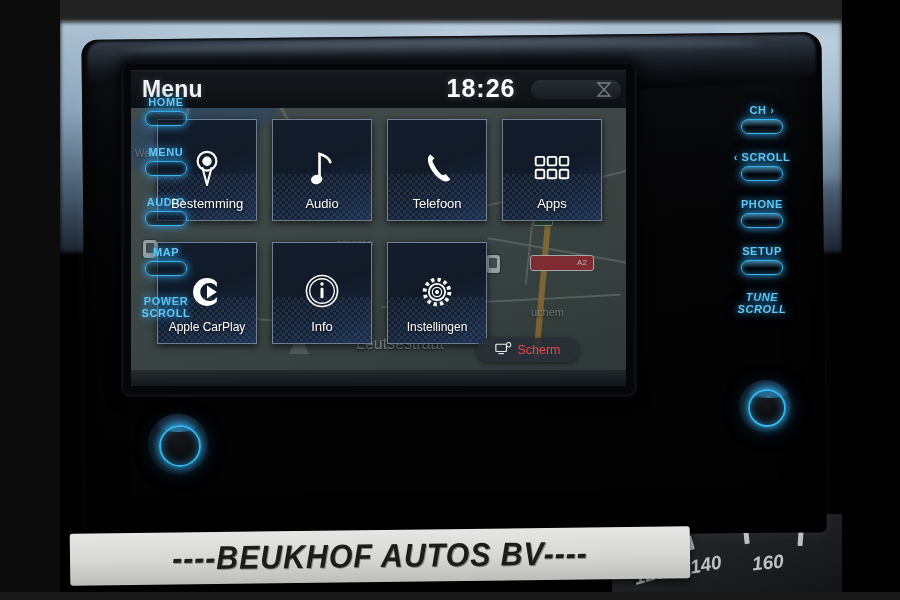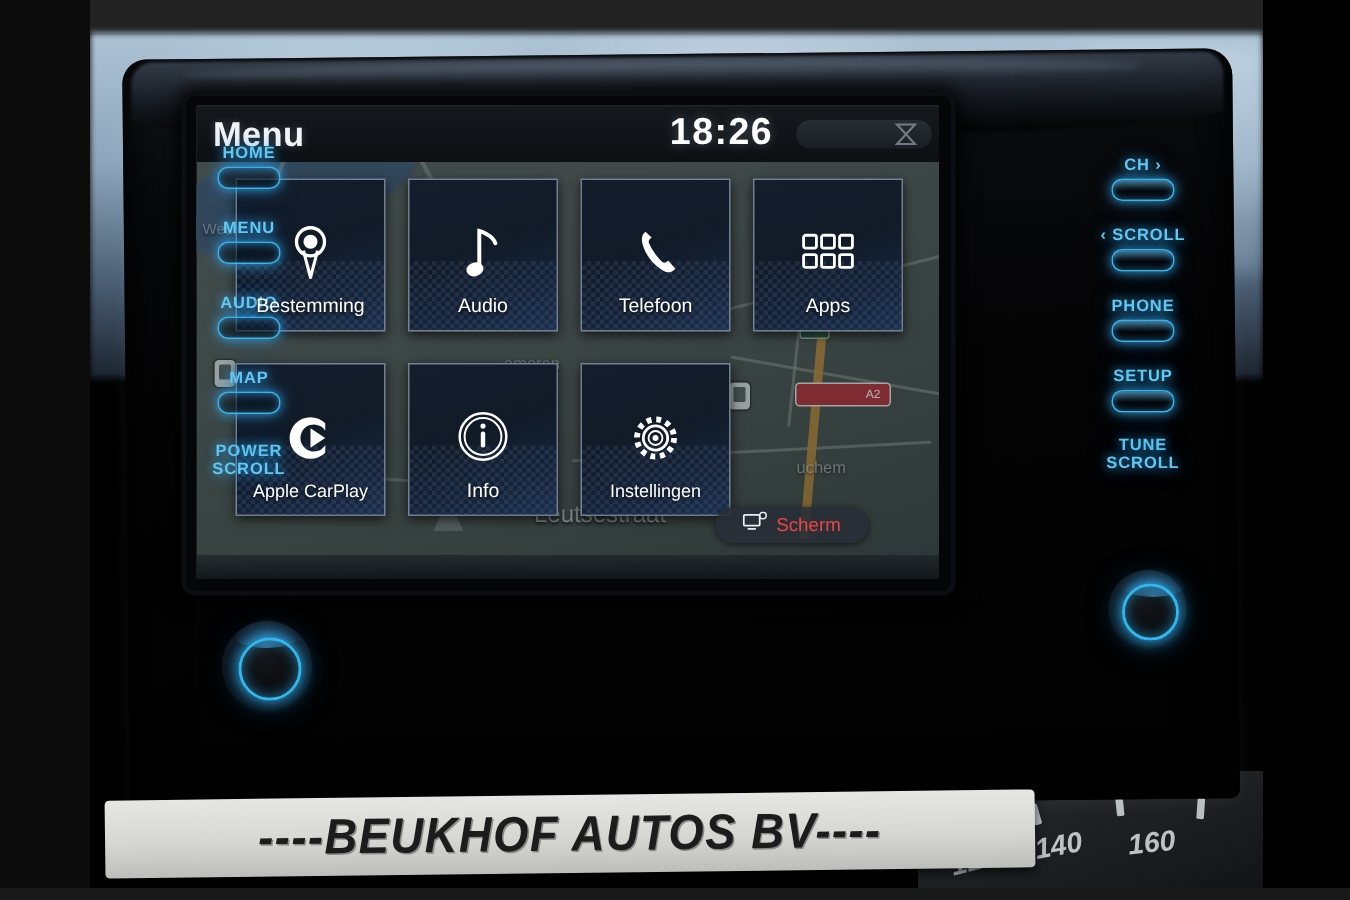--- a/index.html
+++ b/index.html
@@ -419,21 +419,21 @@
       <div class="hardbtn r"></div>
     </div>
     <div class="grp">
       <div class="btnlabel">PHONE</div>
       <div class="hardbtn r"></div>
     </div>
     <div class="grp">
       <div class="btnlabel">SETUP</div>
       <div class="hardbtn r"></div>
     </div>
-    <div class="grp" style="margin-top:10px;">
+    <div class="grp" style="margin-top:10px;font-style:italic;">
       <div class="btnlabel two">TUNE</div>
       <div class="btnlabel two">SCROLL</div>
     </div>
   </div>
 
   <div class="knob" id="knob-right">
     <div class="glow"></div>
     <div class="ring"></div>
   </div>
 

